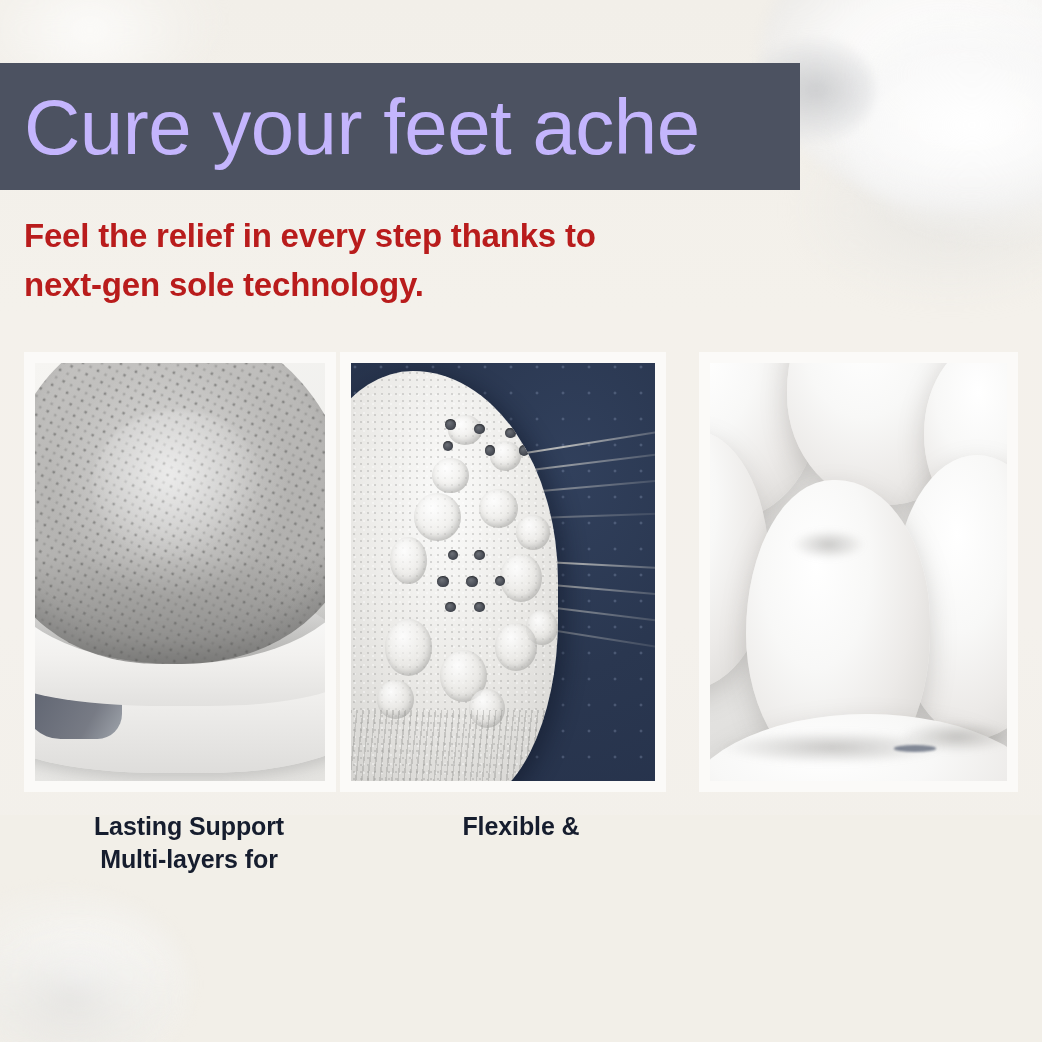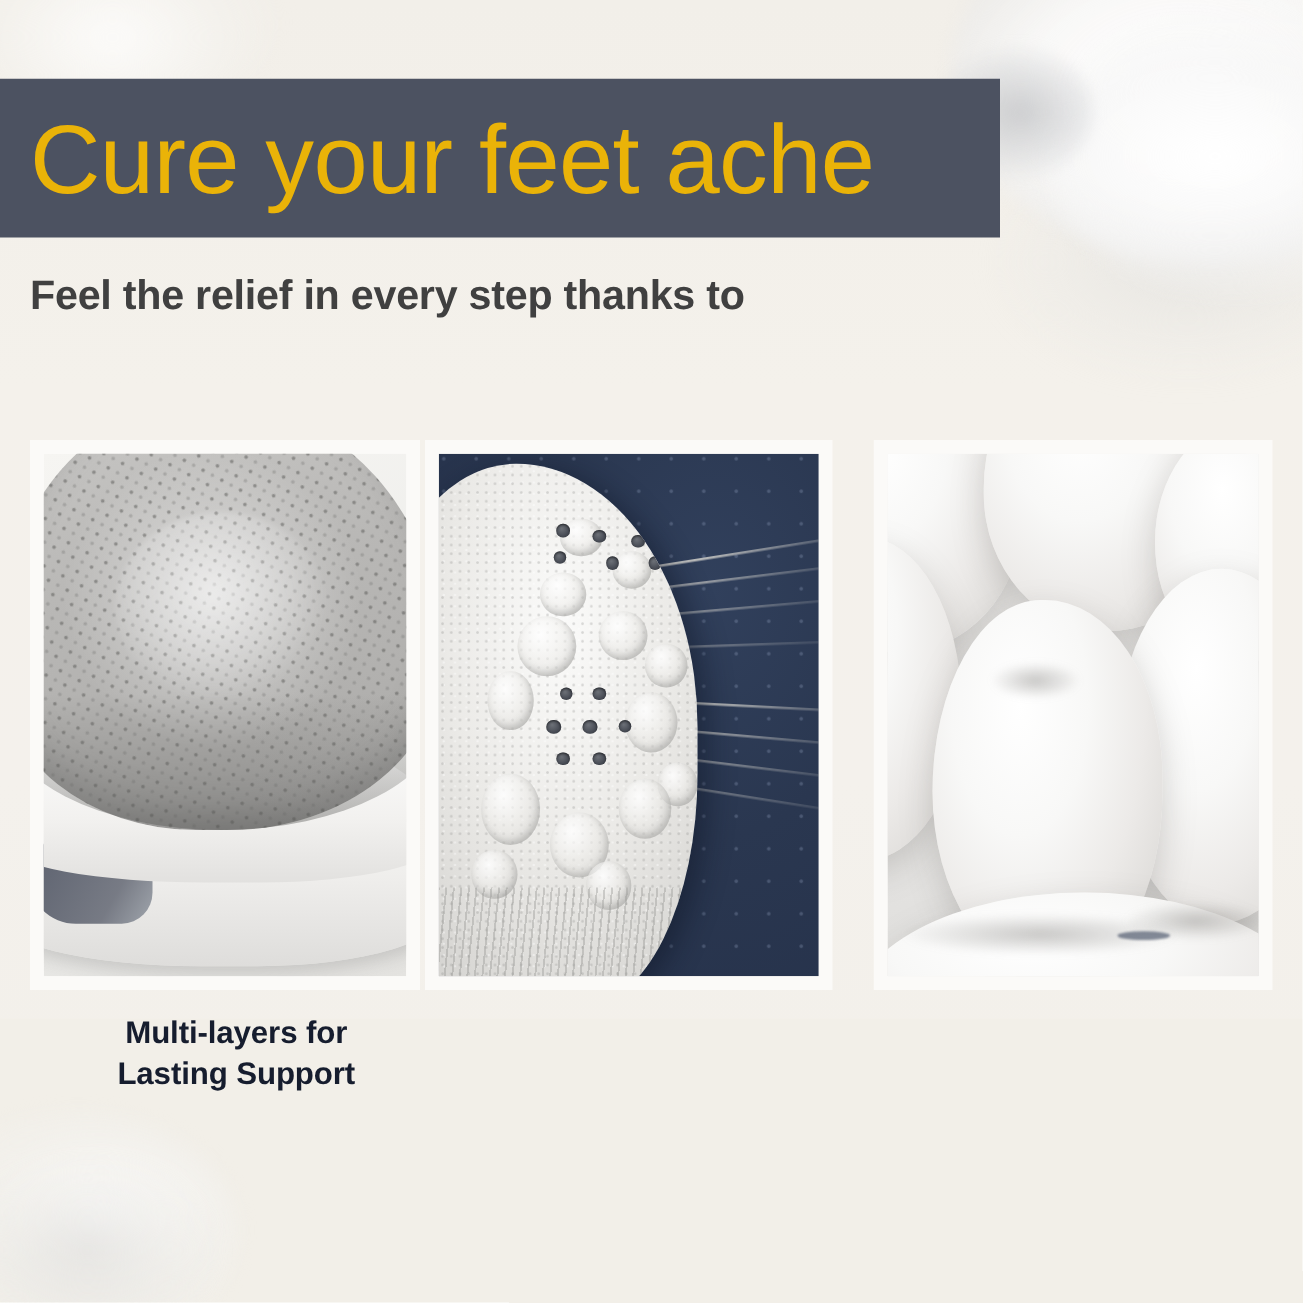--- a/index.html
+++ b/index.html
@@ -111,36 +111,36 @@
     left: 0;
     top: 63px;
     width: 800px;
     height: 127px;
     background: #4c5261;
     display: flex;
     align-items: center;
     z-index: 4;
   }
   .headline-text {
-    color: #eab308;
+    color: #c4b5fd;
     font-size: 78px;
     line-height: 1;
     font-weight: 400;
     letter-spacing: -0.5px;
     padding-left: 24px;
     white-space: nowrap;
   }
 
   
   .subtitle {
     position: absolute;
     left: 24px;
     top: 212px;
     width: 760px;
-    color: #404040;
+    color: #b91c1c;
     font-size: 33px;
     font-weight: 700;
     line-height: 1.48;
     letter-spacing: -0.2px;
     z-index: 4;
   }
 
   
   .panels {
     position: absolute;
@@ -391,20 +391,21 @@
   <div class="cloud cloud-tr-4"></div>
   <div class="cloud cloud-bl-1"></div>
   <div class="cloud cloud-bl-2"></div>
 
   <div class="headline-banner">
     <div class="headline-text">Cure your feet ache</div>
   </div>
 
   <div class="subtitle">
     <span class="cap-line">Feel the relief in every step thanks to</span>
+    <span class="cap-line">next-gen sole technology.</span>
   </div>
 
   <div class="panels">
 
     <div class="panel panel-1">
       <div class="panel-media">
         <div class="art-layers">
           <div class="ins1-foam-bottom"></div>
           <div class="ins1-dark-wedge"></div>
           <div class="ins1-foam-mid"></div>
@@ -482,22 +483,23 @@
           <div class="pillow-crease crease-2"></div>
           <div class="pillow-crease crease-3"></div>
           <div class="pillow-navy-hint"></div>
         </div>
       </div>
     </div>
   </div>
 
   <div class="captions">
     <div class="caption cap-1">
+      <span class="cap-line">Lasting Support</span>
       <span class="cap-line">Multi-layers for</span>
-      <span class="cap-line">Lasting Support</span>
     </div>
     <div class="caption cap-2">
+      <span class="cap-line">Flexible &amp;</span>
     </div>
     <div class="caption cap-3">
     </div>
   </div>
 
 </div>
 
 </body></html>

